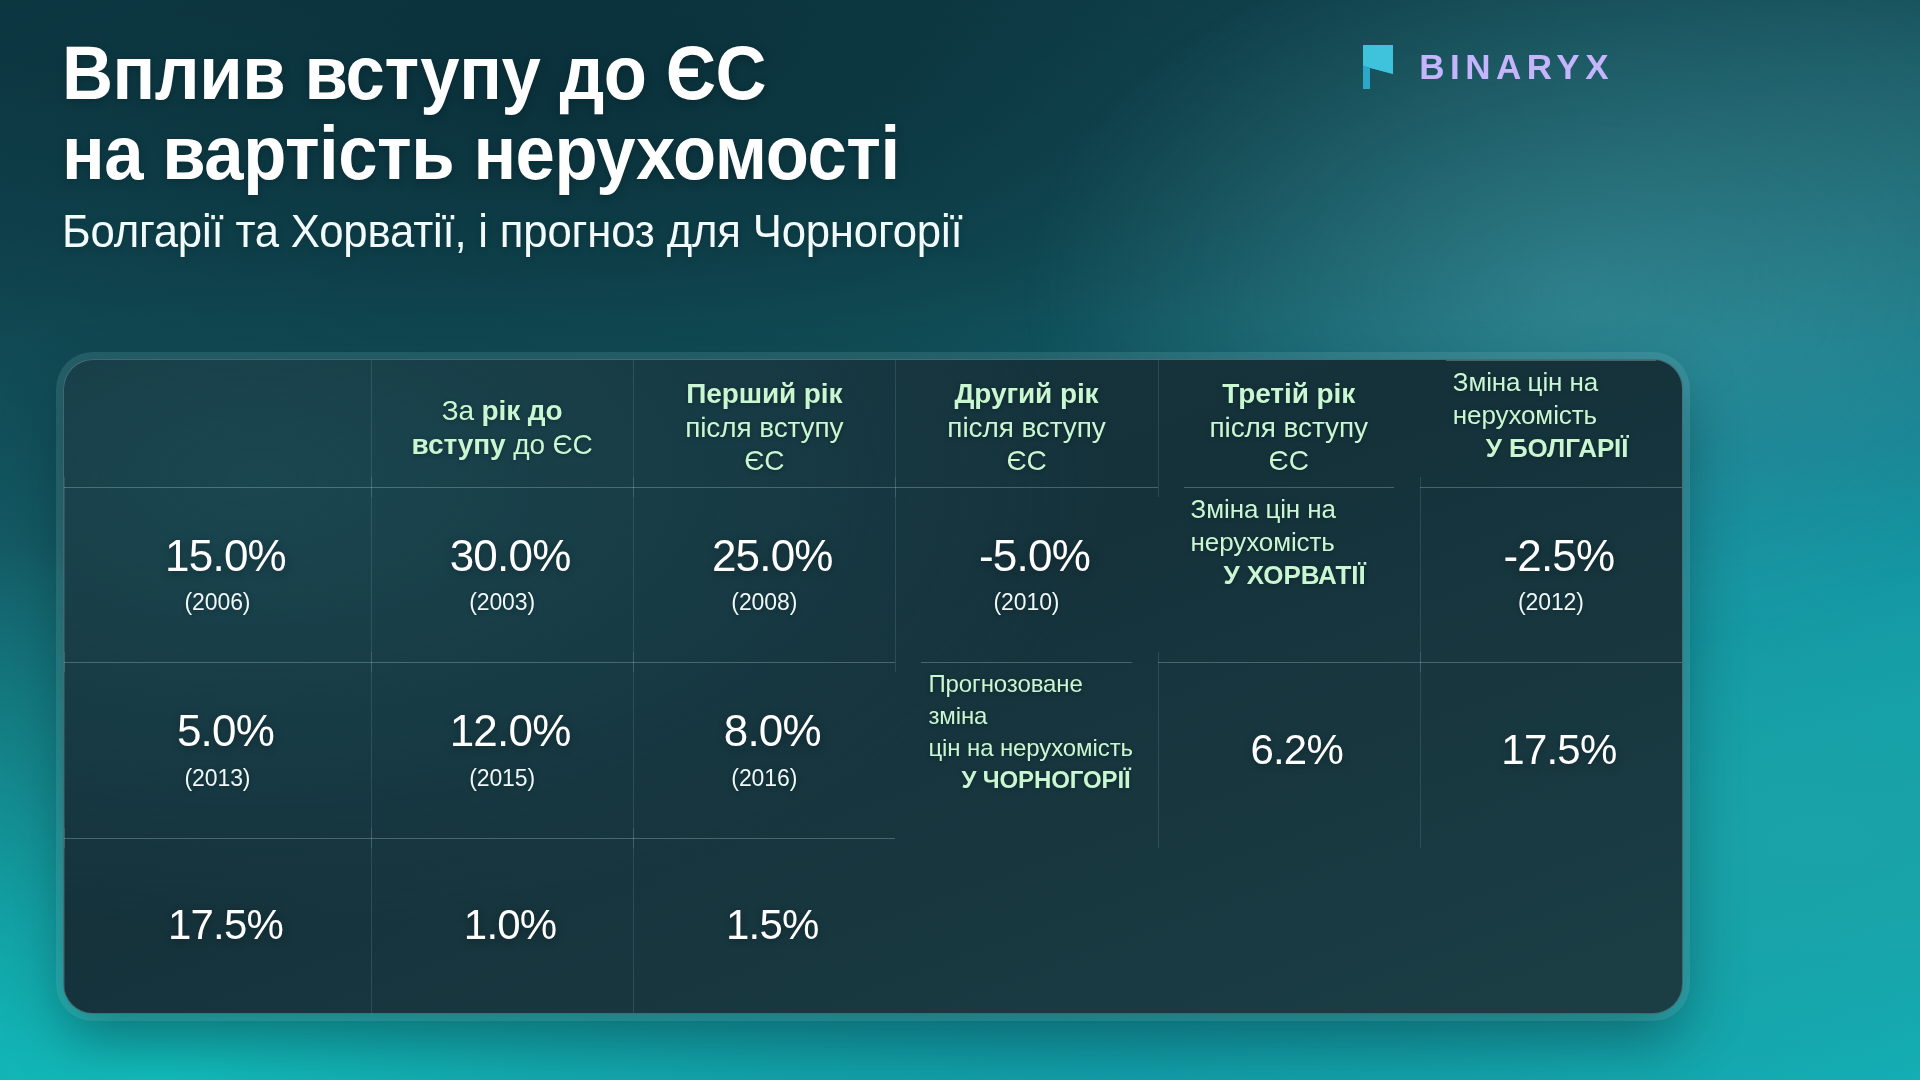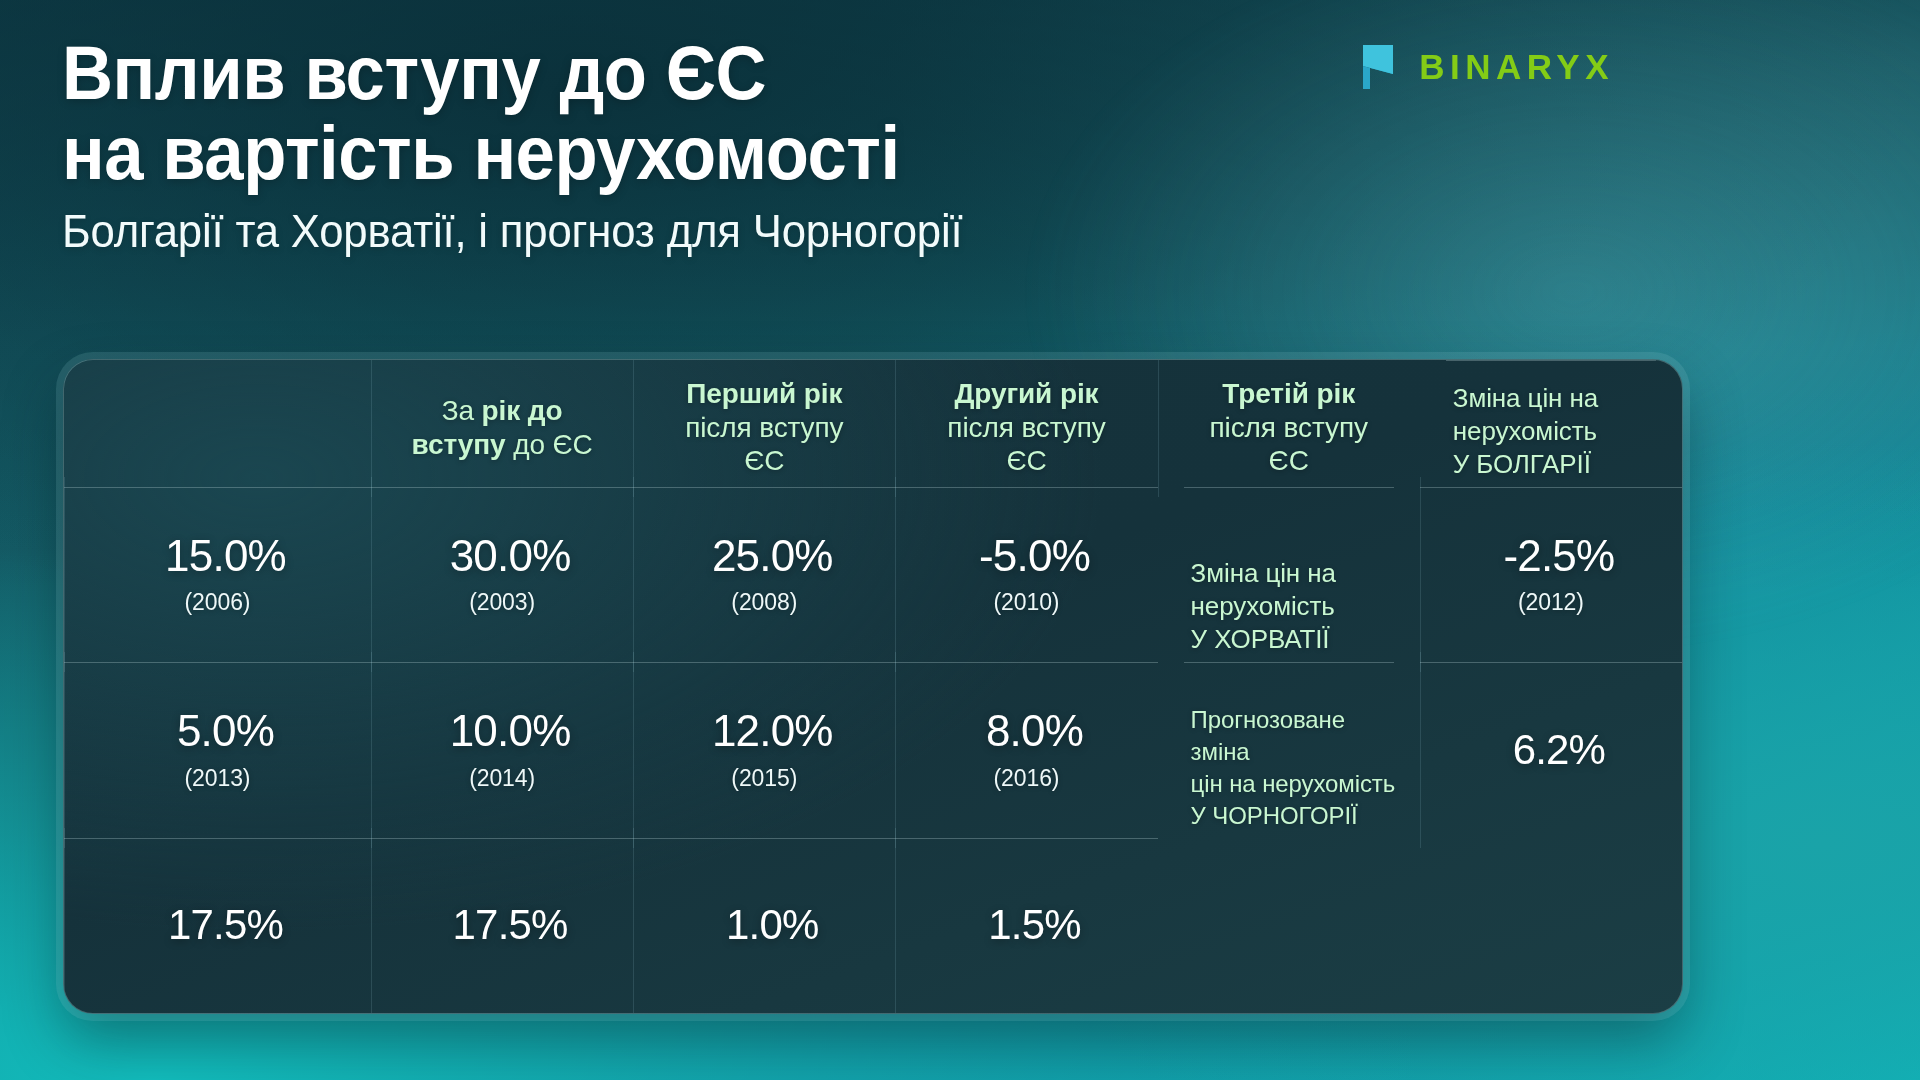--- a/index.html
+++ b/index.html
@@ -88,21 +88,21 @@
     right: 58px;
     top: 44px;
     display: flex;
     align-items: center;
     gap: 17px;
   }
   #logo-mark { display: block; width: 42px; height: 46px; }
   #logo-text {
     font-size: 35px;
     font-weight: 700;
-    color: #84cc16;
+    color: #c4b5fd;
     letter-spacing: 5.5px;
   }
 
   
   #table-panel {
     position: absolute;
     left: 63px;
     top: 359px;
     width: 1620px;
     height: 655px;
@@ -168,35 +168,36 @@
     color: #c9f7d1;
     letter-spacing: -0.1px;
     text-shadow: 0 1px 5px rgba(0,0,0,0.3);
   }
   .head-text .b { font-weight: 700; }
   .head-text .r { font-weight: 400; }
 
   
   .row-label {
     align-items: flex-start;
-    justify-content: flex-end;
+    justify-content: flex-start;
     padding-left: 33px;
     padding-right: 10px;
     text-align: left;
   }
   .row-label-text {
     font-size: 26px;
     line-height: 1.27;
     color: #c9f7d1;
     letter-spacing: -0.1px;
     text-shadow: 0 1px 5px rgba(0,0,0,0.28);
   }
   .row-label-text .strong {
-    font-weight: 400;
+    font-weight: 700;
     text-transform: uppercase;
+    margin-left: 33px;
   }
   .row-label-3 .row-label-text { font-size: 24px; line-height: 1.33; }
 
   
   .value-main {
     font-size: 44px;
     font-weight: 400;
     color: #ffffff;
     letter-spacing: -0.8px;
     line-height: 1.06;
@@ -280,24 +281,20 @@
       </div>
       <div class="cell vdiv hsep">
         <div class="value-main">-2.5%</div>
         <div class="value-year">(2012)</div>
       </div>
       <div class="cell vdiv hsep">
         <div class="value-main">5.0%</div>
         <div class="value-year">(2013)</div>
       </div>
       <div class="cell vdiv hsep">
-        <div class="value-main">10.0%</div>
-        <div class="value-year">(2014)</div>
-      </div>
-      <div class="cell vdiv hsep">
         <div class="value-main">12.0%</div>
         <div class="value-year">(2015)</div>
       </div>
       <div class="cell vdiv hsep">
         <div class="value-main">8.0%</div>
         <div class="value-year">(2016)</div>
       </div>
       <div class="cell row-label hsep hsep-inset row-label-3">
         <div class="row-label-text"><span class="r">Прогнозоване зміна</span><br><span class="r">цін на нерухомість</span><br><span class="strong">У ЧОРНОГОРІЇ</span></div>
       </div>

